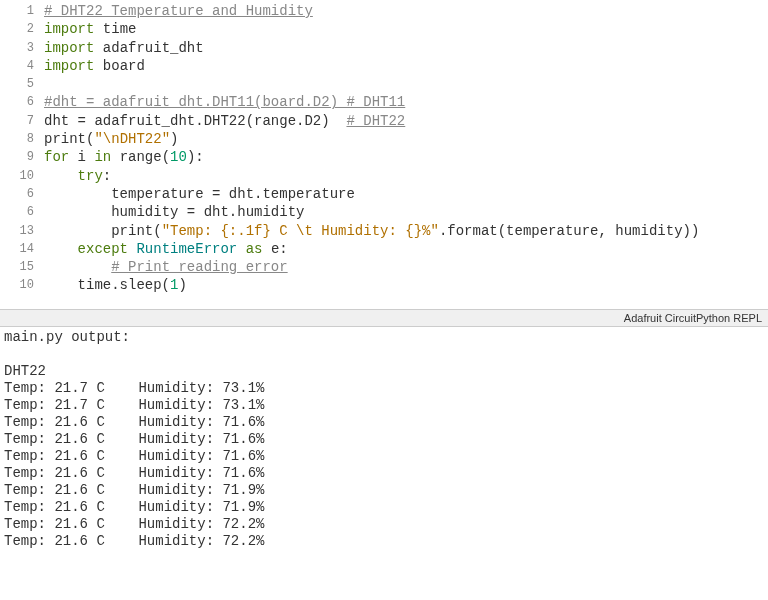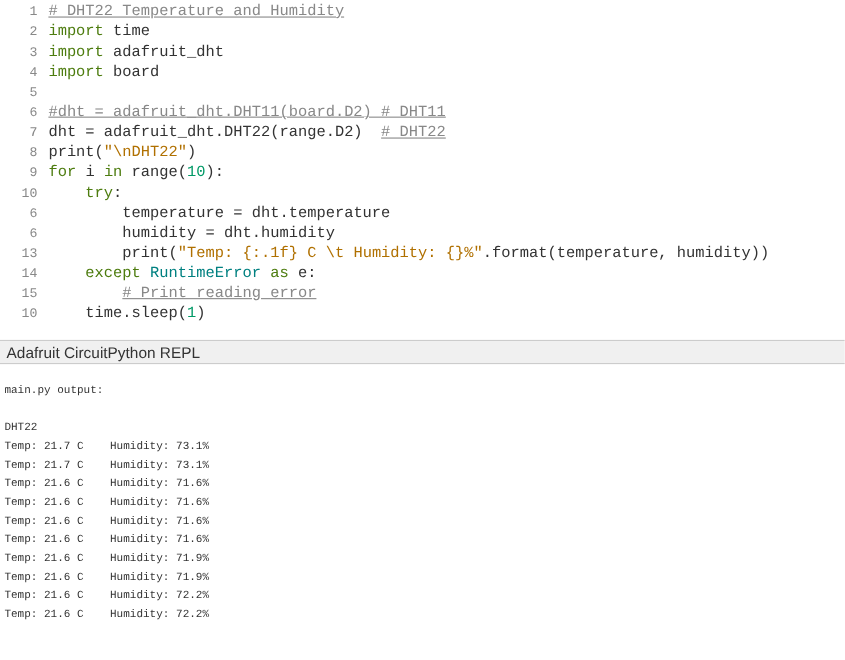--- a/index.html
+++ b/index.html
@@ -38,29 +38,30 @@
   }
   .kw { color: #4d7c0f; font-weight: normal; }
   .cm { color: #888888; text-decoration: underline; }
   .str { color: #b07000; }
   .num { color: #009966; }
   .exc { color: #008080; }
   .repl-header {
     background: #f0f0f0;
     border-bottom: 1px solid #ccc;
     font-family: Arial, sans-serif;
-    font-size: 14px;
+    font-size: 11px;
     padding: 2px 6px;
     color: #333;
+    text-align: right;
   }
   .repl {
     flex: 1;
-    padding: 16px 4px;
+    padding: 2px 4px;
     font-family: Consolas, "Courier New", monospace;
-    font-size: 10px;
+    font-size: 14px;
     line-height: 17px;
     color: #333;
     white-space: pre;
   }
 </style>
 </head>
 <body>
 
 <div class="editor" id="editor">
     <div class="line"><div class="gutter">1</div><div class="code"><span class="cm"># DHT22 Temperature and Humidity</span></div></div>

